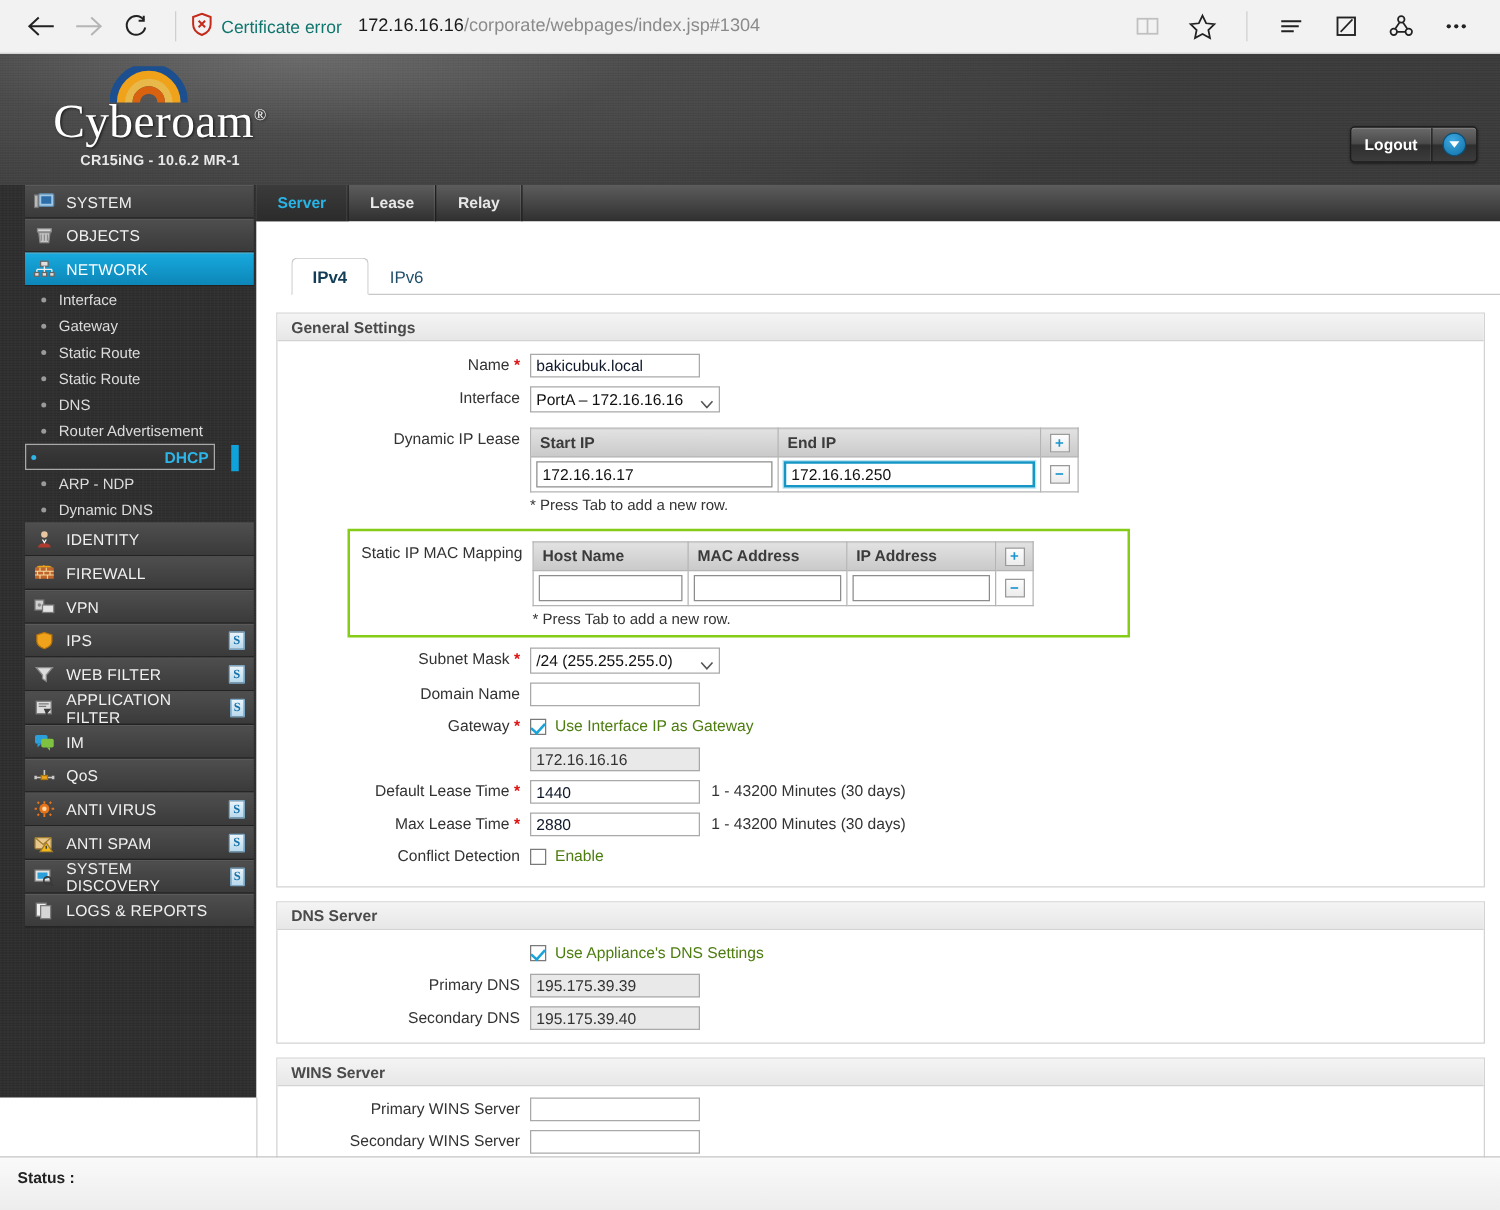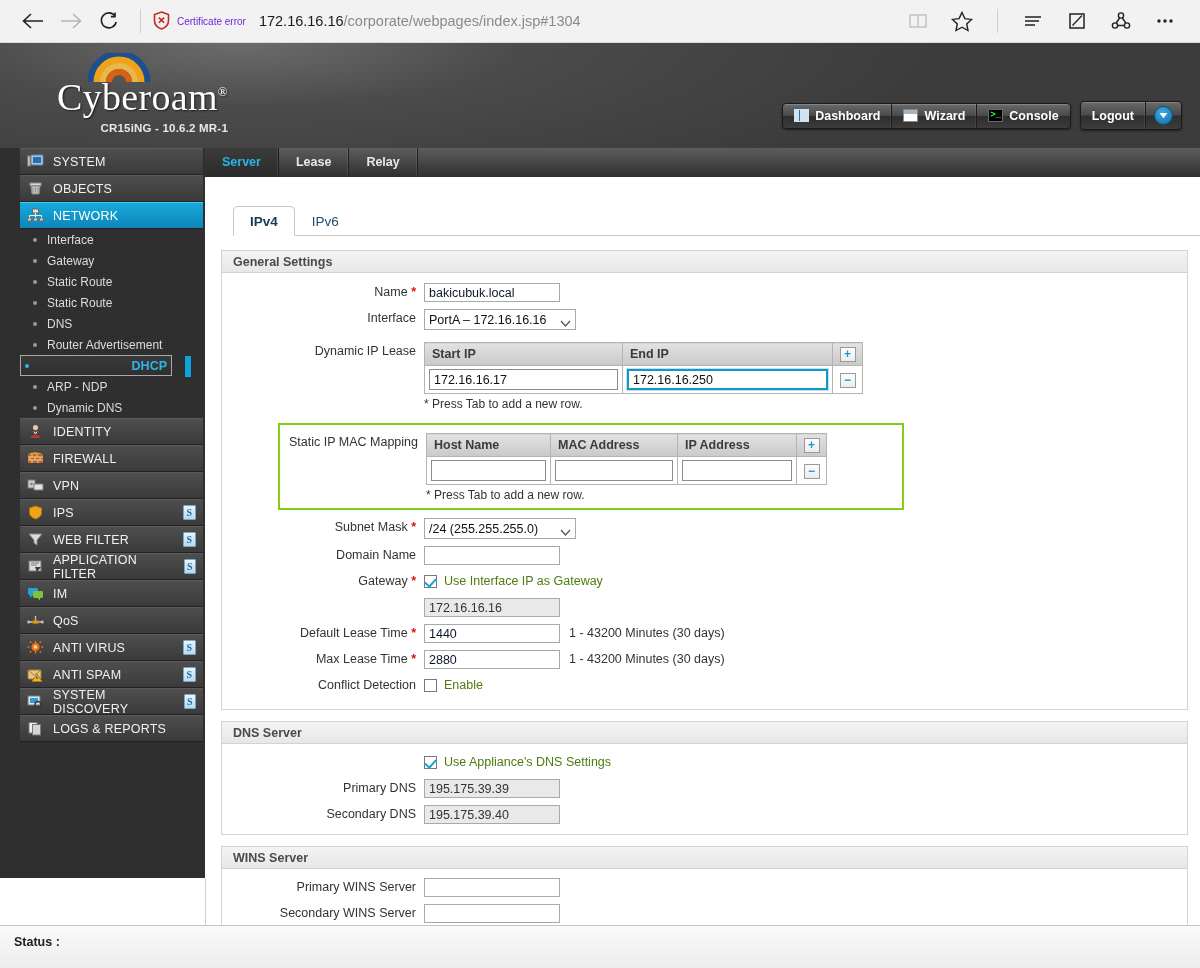--- a/index.html
+++ b/index.html
@@ -24,21 +24,21 @@
     width: 38px; height: 38px;
     display: flex; align-items: center; justify-content: center;
     color: #333;
   }
   .nav-btn.disabled { color: #b5b5b5; }
   .chrome-sep {
     width: 1px; height: 24px; background: #cfcfcf; margin: 0 12px;
   }
   .cert-error {
     display: flex; align-items: center; gap: 7px;
-    color: #6d28d9; font-size: 10px; white-space: nowrap;
+    color: #0f766e; font-size: 14px; white-space: nowrap;
   }
   .url-text {
     margin-left: 13px; font-size: 14.5px; color: #8a8a8a; white-space: nowrap;
   }
   .url-text b { color: #1a1a1a; font-weight: 400; }
   .chrome-right {
     margin-left: auto; display: flex; align-items: center; gap: 2px;
   }
   .chrome-right .nav-btn { width: 42px; }
 
@@ -56,21 +56,21 @@
       #444;
   }
   .app-header::after{
     content:""; position:absolute; inset:0;
     background-image:
       repeating-linear-gradient(0deg, rgba(255,255,255,.022) 0 1px, transparent 1px 2px),
       repeating-linear-gradient(90deg, rgba(0,0,0,.022) 0 1px, transparent 1px 2px);
   }
   .logo-wrap {
     position: absolute; left: 28px; top: 10px; z-index: 3;
-    text-align: right; width: 200px;
+    text-align: center; width: 200px;
   }
   .logo-arc { position: relative; height: 28px; }
   .logo-arc svg { position:absolute; left: 60px; top: 0; }
   .logo-text {
     font-family: "Liberation Serif", serif;
     font-size: 38px; color: #ffffff; letter-spacing: .3px;
     line-height: 40px; text-shadow: 1px 1px 2px rgba(0,0,0,.65);
     margin-top: -9px;
   }
   .logo-reg { font-size: 13px; vertical-align: super; }
@@ -410,34 +410,20 @@
         <path d="M9 29 A22 22 0 0 1 53 29" fill="none" stroke="#f0a21a" stroke-width="7"></path>
         <path d="M15 29 A16 16 0 0 1 47 29" fill="none" stroke="#e8b94a" stroke-width="6"></path>
         <path d="M21 29 A10 10 0 0 1 41 29" fill="none" stroke="#d8620f" stroke-width="6"></path>
       </svg>
     </div>
     <div class="logo-text"><span>Cyberoam</span><span class="logo-reg">®</span></div>
     <div class="logo-model">CR15iNG - 10.6.2 MR-1</div>
   </div>
 
   <div class="topbtns">
-    <div class="btn-group">
-      <div class="tbtn">
-        <span class="ic ic-dash"></span>
-        <span>Dashboard</span>
-      </div>
-      <div class="tbtn">
-        <span class="ic ic-wiz"></span>
-        <span>Wizard</span>
-      </div>
-      <div class="tbtn">
-        <span class="ic ic-con">&gt;_</span>
-        <span>Console</span>
-      </div>
-    </div>
     <div class="btn-group">
       <div class="tbtn">
         <span>Logout</span>
       </div>
       <div class="tbtn" style="padding:4px 8px;">
         <span class="caret-circle">
           <svg width="9" height="7" viewBox="0 0 9 7">
               <path d="M0.5 1 H8.5 L4.5 6.2 Z" fill="#ffffff"></path>
             </svg>
         </span>

